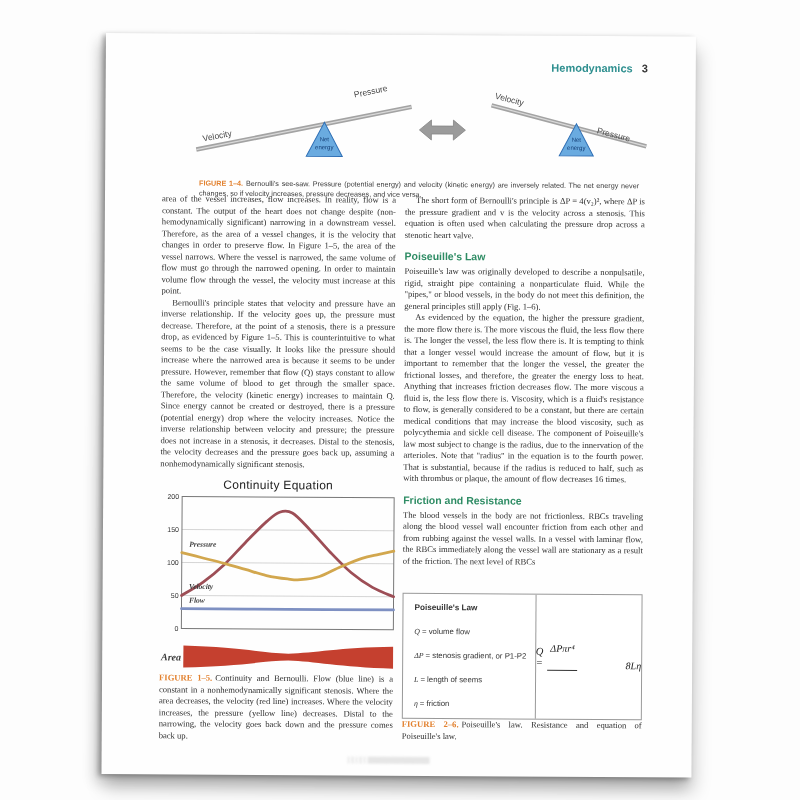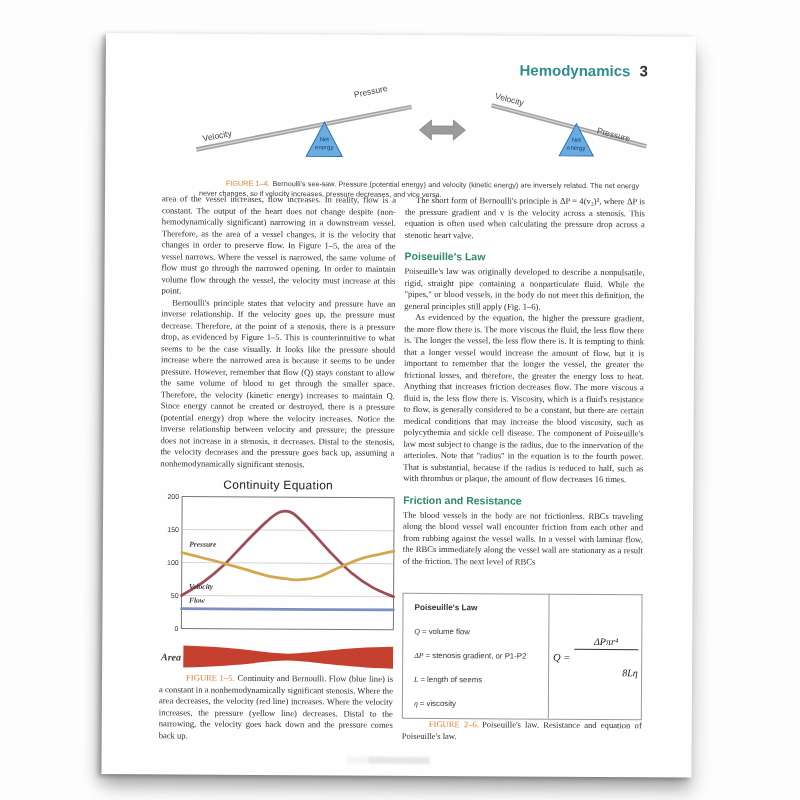--- a/index.html
+++ b/index.html
@@ -1,26 +1,26 @@
 <!DOCTYPE html>
 <html><head>
 <meta charset="utf-8">
 <style>
   html,body{margin:0;padding:0;}
   body{width:800px;height:800px;background:#fdfdfd;overflow:hidden;position:relative;
        font-family:"Liberation Sans",sans-serif;}
   .page{position:absolute;left:106px;top:33px;width:590px;height:741px;background:#fefefe;
         transform:rotate(0.35deg);transform-origin:top left;
         box-shadow:-3px 2px 5px rgba(0,0,0,0.30),-7px 8px 14px rgba(0,0,0,0.16),2px 14px 18px rgba(0,0,0,0.22);}
-  .header{position:absolute;top:26px;right:48px;font-size:15px;font-weight:bold;}
+  .header{position:absolute;top:26px;right:48px;font-size:11px;font-weight:bold;}
   .header .htitle{color:#2e8f8f;}
   .header .hpage{color:#333;margin-left:9px;}
   #seesaw{position:absolute;left:86px;top:50px;}
   .cap{font-size:7.2px;line-height:9.7px;color:#3a3a3a;text-align:justify;}
-  .cap-label{color:#e2812f;font-weight:normal;margin-right:3px;margin-left:27px;}
+  .cap-label{color:#e2812f;font-weight:bold;margin-right:3px;}
   .cap4{position:absolute;left:94px;top:138px;width:440px;}
   .colL{position:absolute;left:57px;top:160px;width:234px;}
   .colR{position:absolute;left:300px;top:160px;width:240px;}
   .body-text p{margin:0;font-family:"Liberation Serif","DejaVu Serif",serif;font-size:8.6px;
                line-height:11.5px;color:#2e2e2e;text-align:justify;}
   .indent{text-indent:11px;}
   h3.sect{margin:9px 0 4px;font-size:10.5px;color:#2e8c64;font-weight:bold;}
   .chart-block{margin-top:8px;}
   .chart-title{width:236px;text-align:center;font-size:12px;color:#222;letter-spacing:0.3px;margin-bottom:2px;}
   .area-row{display:flex;align-items:center;margin-top:3px;}
@@ -28,21 +28,21 @@
               font-style:italic;font-weight:bold;font-size:10px;color:#3b3b3b;}
   .cap5{margin-top:6px;width:234px;}
   .pbox{margin-top:26px;border:1px solid #999;display:flex;background:#fff;}
   .pbox-left{flex:1.38;padding:9px 8px 10px 11px;border-right:1px solid #999;}
   .pbox-right{flex:1;display:flex;align-items:center;justify-content:center;}
   .pbox-title{font-size:8.2px;font-weight:bold;color:#333;margin-bottom:6px;}
   .defline{font-size:7.8px;color:#333;margin-top:15px;}
   .defsym{font-family:"Liberation Serif","DejaVu Serif",serif;font-style:italic;margin-right:2px;}
   .eq{font-family:"Liberation Serif","DejaVu Serif",serif;font-style:italic;font-size:10.5px;color:#222;
       display:inline-flex;align-items:center;}
-  .frac{display:inline-flex;flex-direction:column;text-align:center;margin-left:4px;font-size:10px;}
+  .frac{display:inline-flex;text-align:center;margin-left:4px;font-size:10px;}
   .frac .num{border-bottom:1px solid #333;padding:0 3px 1.5px;}
   .frac .den{padding-top:17px;margin-left:48px;}
   .cap6{margin-top:10px;}
   .smudge{position:absolute;left:246px;top:722px;width:82px;height:7px;opacity:.28;
           background:linear-gradient(90deg,#bbb 0 2px,transparent 2px 4px,#aaa 4px 6px,transparent 6px 8px,#bbb 8px 10px,transparent 10px 12px,#aaa 12px 14px,transparent 14px 16px,#bbb 16px 18px,transparent 18px 20px,#aaa 20px);
           filter:blur(1px);}
 </style>
 </head>
 <body>
 
@@ -115,21 +115,21 @@
     <p class="indent">As evidenced by the equation, the higher the pressure gradient, the more flow there is. The more viscous the fluid, the less flow there is. The longer the vessel, the less flow there is. It is tempting to think that a longer vessel would increase the amount of flow, but it is important to remember that the longer the vessel, the greater the frictional losses, and therefore, the greater the energy loss to heat. Anything that increases friction decreases flow. The more viscous a fluid is, the less flow there is. Viscosity, which is a fluid's resistance to flow, is generally considered to be a constant, but there are certain medical conditions that may increase the blood viscosity, such as polycythemia and sickle cell disease. The component of Poiseuille's law most subject to change is the radius, due to the innervation of the arterioles. Note that "radius" in the equation is to the fourth power. That is substantial, because if the radius is reduced to half, such as with thrombus or plaque, the amount of flow decreases 16 times.</p>
     <h3 class="sect">Friction and Resistance</h3>
     <p>The blood vessels in the body are not frictionless. RBCs traveling along the blood vessel wall encounter friction from each other and from rubbing against the vessel walls. In a vessel with laminar flow, the RBCs immediately along the vessel wall are stationary as a result of the friction. The next level of RBCs</p>
 
     <div class="pbox">
       <div class="pbox-left">
         <div class="pbox-title">Poiseuille's Law</div>
         <div class="defline"><span class="defsym">Q</span><span>= volume flow</span></div>
         <div class="defline"><span class="defsym">ΔP</span><span>= stenosis gradient, or P1-P2</span></div>
         <div class="defline"><span class="defsym">L</span><span>= length of seems</span></div>
-        <div class="defline"><span class="defsym">η</span><span>= viscosity</span></div>
+        <div class="defline"><span class="defsym">η</span><span>= friction</span></div>
       </div>
       <div class="pbox-right">
         <span class="eq">
           <span>Q =</span>
           <span class="frac">
             <span class="num">ΔPπr⁴</span>
             <span class="den">8Lη</span>
           </span>
         </span>
       </div>

